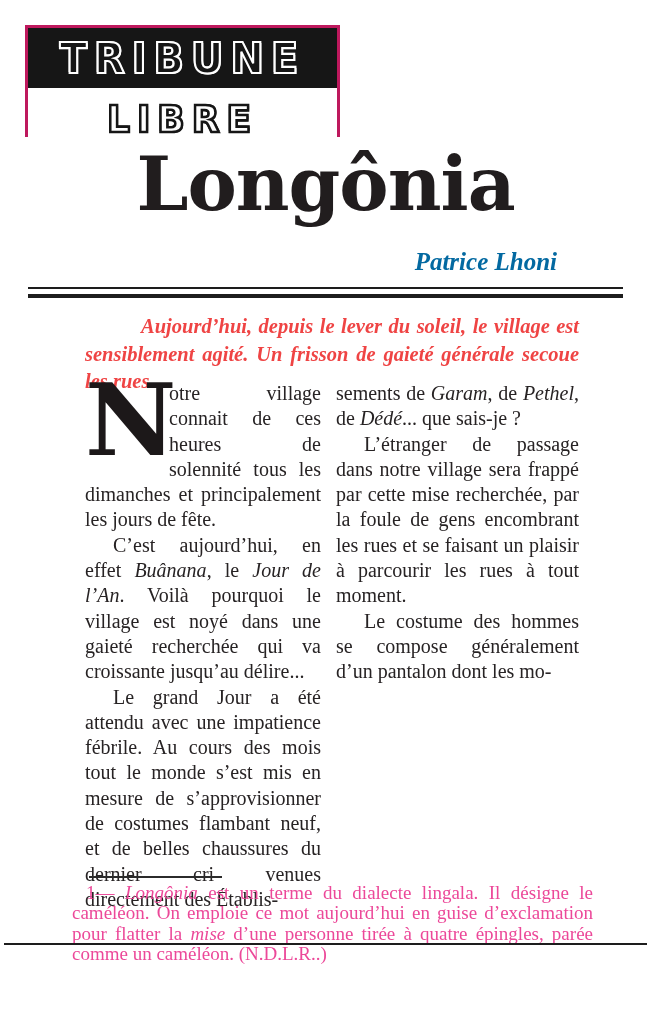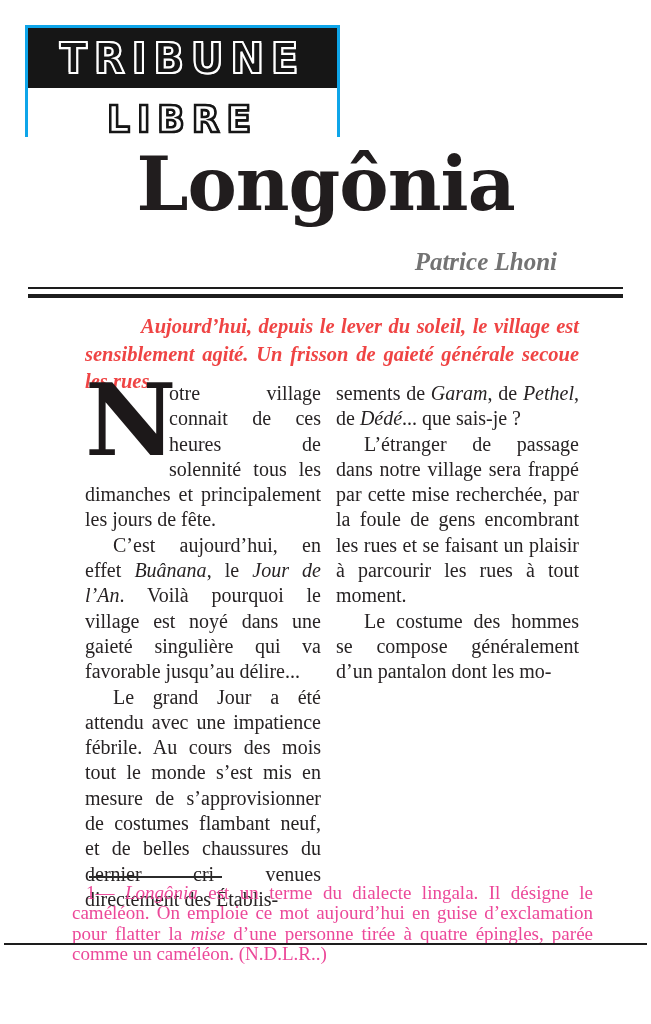--- a/index.html
+++ b/index.html
@@ -4,21 +4,21 @@
 <style>
   html,body{margin:0;padding:0;background:#ffffff;}
   .page{
     position:relative;width:651px;height:1024px;background:#ffffff;
     font-family:"Liberation Serif",serif;color:#272324;overflow:hidden;
   }
 
   
   .masthead{
     position:absolute;left:25px;top:25px;width:309px;height:106px;
-    border:3px solid #0ea5e9;background:#ffffff;box-sizing:content-box;
+    border:3px solid #be185d;background:#ffffff;box-sizing:content-box;
   }
   .masthead-top{
     height:60px;background:#161616;display:flex;align-items:center;justify-content:center;
   }
   .masthead-bottom{
     height:60px;background:#ffffff;display:flex;align-items:center;justify-content:center;
   }
   .mast-word{
     font-family:"DejaVu Sans","Liberation Sans",sans-serif;
     font-weight:900;letter-spacing:7px;transform:scaleY(1.05);
@@ -35,21 +35,21 @@
   }
 
   
   .title{
     position:absolute;top:146px;left:0;width:100%;margin:0;text-align:center;
     font-family:"DejaVu Serif","Liberation Serif",serif;
     font-weight:900;font-size:74px;line-height:1.05;letter-spacing:-1px;color:#211d1e;
   }
   .byline{
     position:absolute;top:248px;right:94px;margin:0;
-    font-size:25px;font-weight:bold;font-style:italic;color:#737373;
+    font-size:25px;font-weight:bold;font-style:italic;color:#0369a1;
   }
   .double-rule{
     position:absolute;left:28px;right:28px;top:287px;height:5px;
     border-top:2px solid #1d1d1d;border-bottom:4px solid #1d1d1d;
   }
 
   
   .lede{
     position:absolute;left:85px;top:313px;width:494px;margin:0;
     font-size:20.5px;line-height:27.5px;font-weight:bold;font-style:italic;
@@ -107,21 +107,21 @@
 
   <p class="byline">Patrice Lhoni</p>
 
   <div class="double-rule"></div>
 
   <p class="lede">Aujourd’hui, depuis le lever du soleil, le village est sensiblement agité. Un frisson de gaieté générale secoue les rues.</p>
 
   <div class="columns">
     <div class="col col-left">
       <p class="para no-indent"><span class="dropcap">N</span><span><span>otre village connait de ces heures de solennité tous les dimanches et principalement les jours de fête.</span></span></p>
-      <p class="para"><span>C’est aujourd’hui, en effet </span><span class="st-b st-i">Buânana</span><span>, le </span><span class="st-i">Jour de l’An</span><span>. Voilà pourquoi le village est noyé dans une gaieté singulière qui va favorable jusqu’au délire...</span></p>
+      <p class="para"><span>C’est aujourd’hui, en effet </span><span class="st-b st-i">Buânana</span><span>, le </span><span class="st-i">Jour de l’An</span><span>. Voilà pourquoi le village est noyé dans une gaieté recherchée qui va croissante jusqu’au délire...</span></p>
       <p class="para"><span>Le grand Jour a été attendu avec une impatience fébrile. Au cours des mois tout le monde s’est mis en mesure de s’approvisionner de costumes flambant neuf, et de belles chaussures du dernier cri venues directement des Établis-</span></p>
     </div>
     <div class="col col-right">
       <p class="para no-indent"><span>sements de </span><span class="st-i">Garam</span><span>, de </span><span class="st-i">Pethel</span><span>, de </span><span class="st-i">Dédé</span><span>... que sais-je ?</span></p>
       <p class="para"><span>L’étranger de passage dans notre village sera frappé par cette mise recherchée, par la foule de gens encombrant les rues et se faisant un plaisir à parcourir les rues à tout moment.</span></p>
       <p class="para"><span>Le costume des hommes se compose généralement d’un pantalon dont les mo-</span></p>
     </div>
   </div>
 
   <div class="fn-rule"></div>

